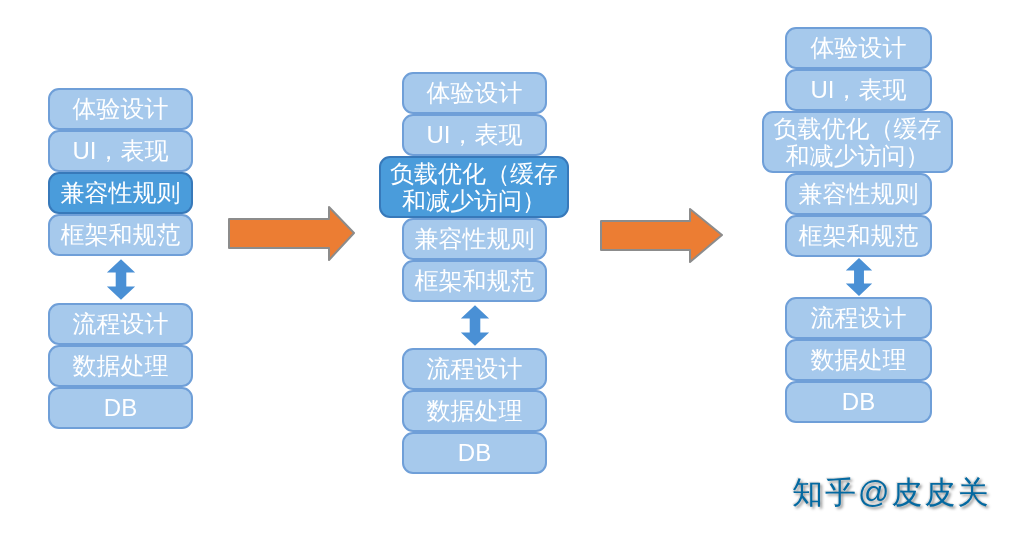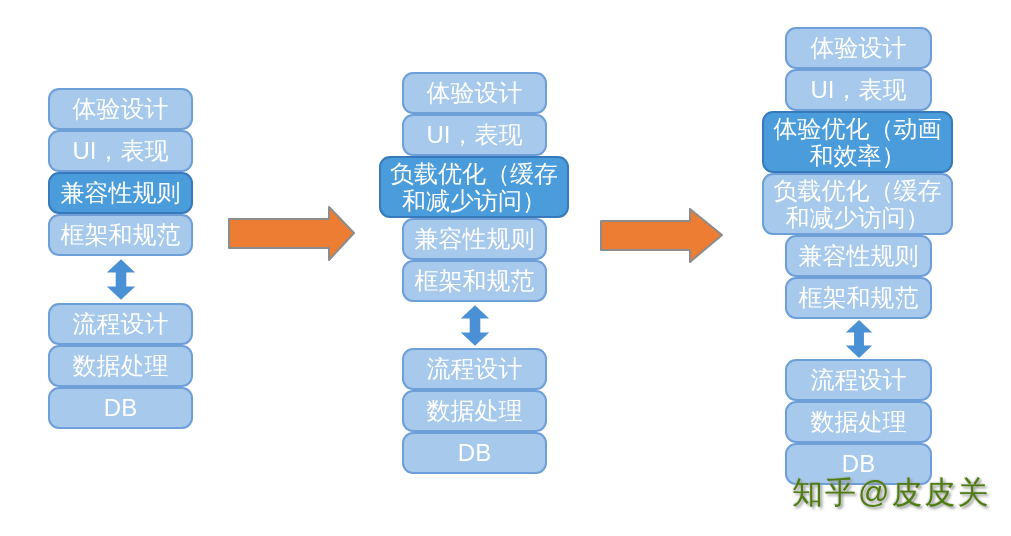--- a/index.html
+++ b/index.html
@@ -42,21 +42,21 @@
     display:flex;align-items:center;justify-content:center;
     width:145px;
   }
   .col3 .connector{width:147px;}
   .flow-arrow{position:absolute;}
   .watermark{
     position:absolute;
     left:792px;top:472px;
     font-size:31px;
     letter-spacing:2px;
-    color:#4d7c0f;
+    color:#0369a1;
     text-shadow:2px 2px 3px #8f8f8f, -1px -1px 1px rgba(170,170,170,0.4);
     white-space:nowrap;
   }
 </style>
 </head>
 <body>
 
 <div class="column col1" style="left:48px;top:88px;width:145px;">
   <div class="box">体验设计</div>
   <div class="box">UI，表现</div>
@@ -85,22 +85,20 @@
     </svg>
   </div>
   <div class="box">流程设计</div>
   <div class="box">数据处理</div>
   <div class="box">DB</div>
 </div>
 
 <div class="column col3" style="left:785px;top:27px;width:147px;">
   <div class="box">体验设计</div>
   <div class="box">UI，表现</div>
-  <div class="box dark wide multiline">体验优化（动画
-和效率）</div>
   <div class="box wide multiline">负载优化（缓存
 和减少访问）</div>
   <div class="box">兼容性规则</div>
   <div class="box">框架和规范</div>
   <div class="connector" style="height:40px;">
     <svg width="28" height="40" viewBox="0 0 34 46" aria-hidden="true">
       <polygon points="17,0 33,15 23,15 23,31 33,31 17,46 1,31 11,31 11,15 1,15" fill="var(--connector-blue)"></polygon>
     </svg>
   </div>
   <div class="box">流程设计</div>

